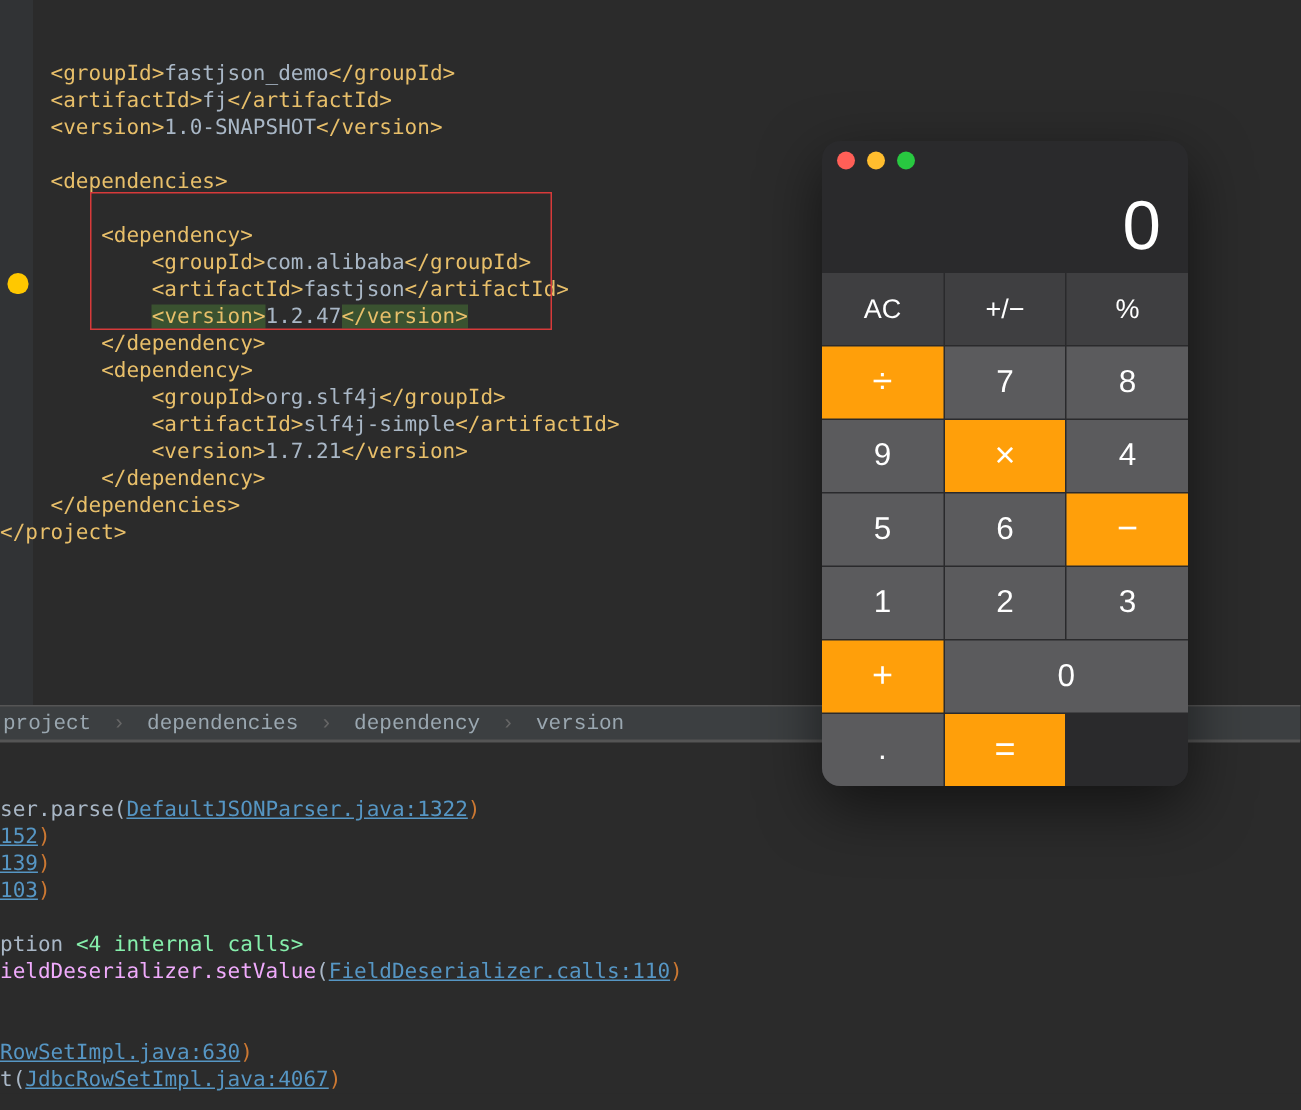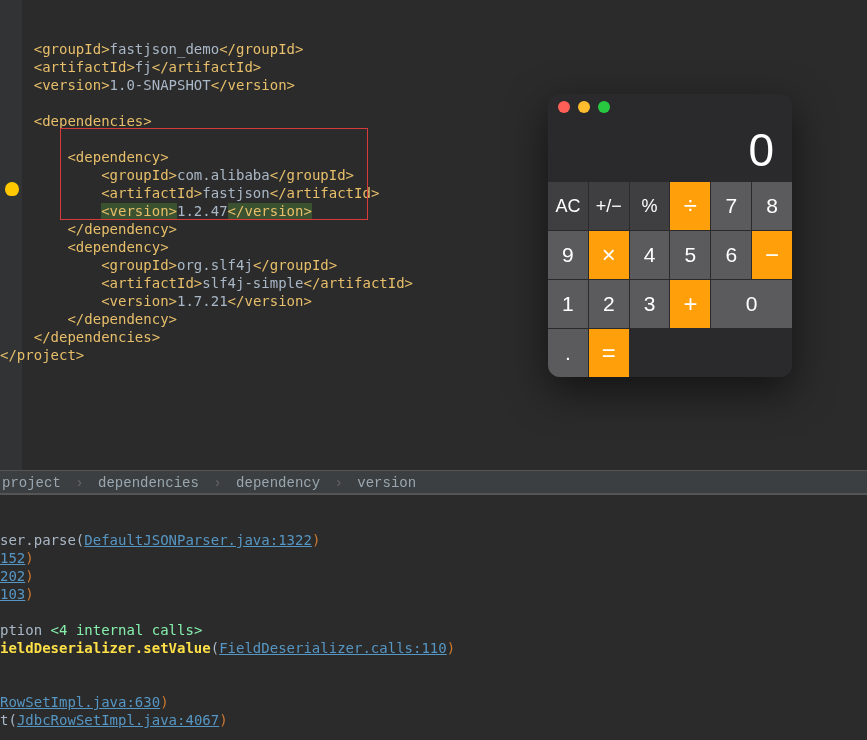--- a/index.html
+++ b/index.html
@@ -72,21 +72,21 @@
     background: #2b2b2b;
     border-top: 1px solid #555;
     padding-top: 36px;
     line-height: 18px;
     white-space: pre;
     font-family: inherit;
   }
   .link { color: #5696c4; text-decoration: underline; text-align: right; }
   .paren { color: #a9b7c6; }
   .err { color: #cc7832; }
-  .err2 { color: #fde047; font-weight: bold; }
+  .err2 { color: #f0abfc; }
   .dim { color: #86efac; }
 
   
   .calc-wrap {
     position: absolute;
     top: 94px;
     left: 548px;
     width: 244px;
     border-radius: 12px;
     background: #2a2a2c;
@@ -110,21 +110,21 @@
     display: flex;
     justify-content: flex-end;
     align-items: center;
     padding: 0 18px 2px 0;
     color: #fff;
     font-size: 46px;
     font-weight: 200;
   }
   .calc-grid {
     display: grid;
-    grid-template-columns: repeat(6, 1fr);
+    grid-template-columns: repeat(3, 1fr);
     gap: 1px;
     background: #2a2a2c;
   }
   .calc-btn {
     height: 48px;
     display: flex;
     align-items: center;
     justify-content: center;
     font-size: 21px;
     color: #fff;
@@ -169,21 +169,21 @@
   <span class="crumb-sep">›</span>
   <span class="crumb">dependencies</span>
   <span class="crumb-sep">›</span>
   <span class="crumb">dependency</span>
   <span class="crumb-sep">›</span>
   <span class="crumb">version</span>
 </div>
 
 <div class="console"><span>ser.parse</span><span class="paren">(</span><span class="link">DefaultJSONParser.java:1322</span><span class="err">)</span>
 <span class="link">152</span><span class="err">)</span>
-<span class="link">202</span><span class="err">)</span>
+<span class="link">139</span><span class="err">)</span>
 <span class="link">103</span><span class="err">)</span>
 
 <span>ption</span> <span class="dim">&lt;4 internal calls&gt;</span>
 <span class="err2">ieldDeserializer.setValue</span><span class="paren">(</span><span class="link">FieldDeserializer.calls:110</span><span class="err">)</span>
 
 
 <span class="link">RowSetImpl.java:630</span><span class="err">)</span>
 <span>t</span><span class="paren">(</span><span class="link">JdbcRowSetImpl.java:4067</span><span class="err">)</span></div>
 
 <div class="calc-wrap">

